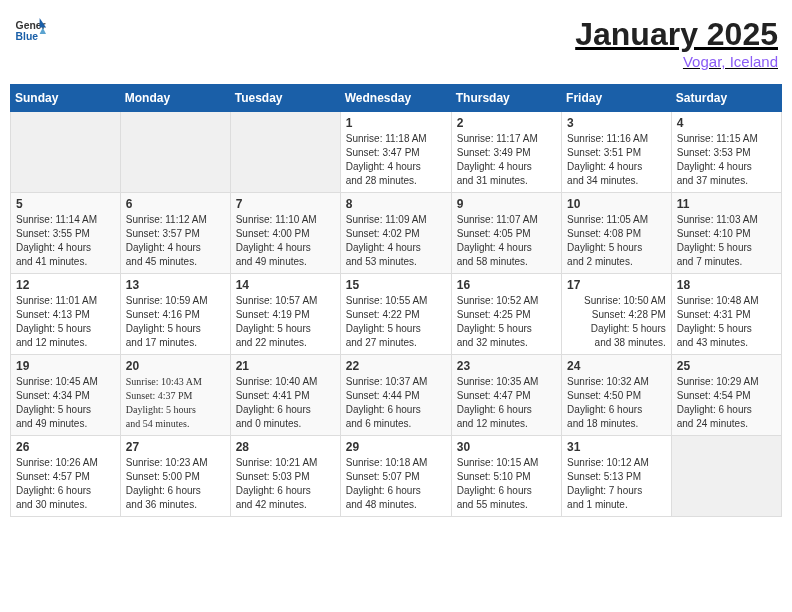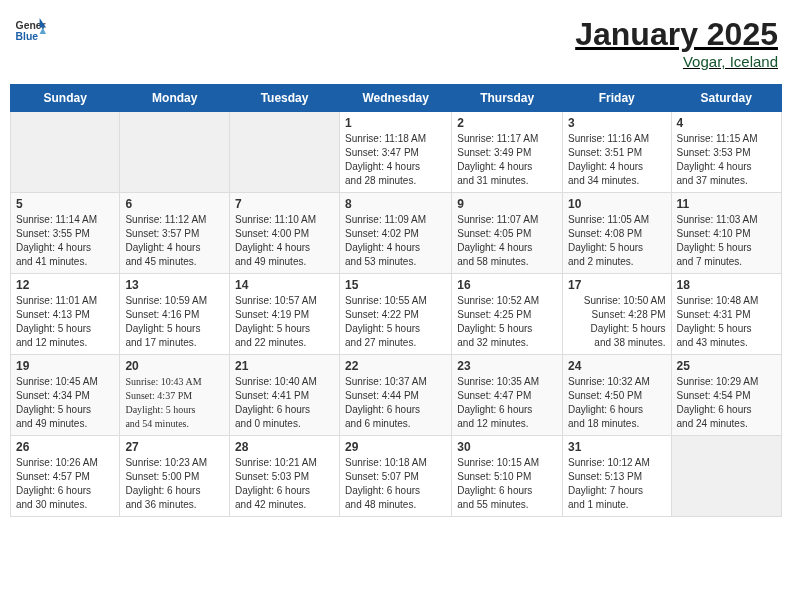--- a/index.html
+++ b/index.html
@@ -30,35 +30,35 @@
       text-align: right;
       text-decoration: underline;
     }
     .title-block h1 {
       font-size: 32px;
       font-weight: bold;
       color: #222;
     }
     .title-block h2 {
       font-size: 15px;
-      color: #14532d;
+      color: #8b5cf6;
       font-weight: normal;
     }
     .calendar {
       width: 100%;
       border-collapse: collapse;
       border: 1px solid #ccc;
     }
     .calendar th {
       background-color: #1a5fa8;
       color: #fff;
       font-size: 12px;
       font-weight: bold;
-      padding: 6px 20px;
-      text-align: center;
+      padding: 6px 4px;
+      text-align: left;
       border: 1px solid #1a5fa8;
     }
     .calendar td {
       vertical-align: top;
       padding: 4px 5px;
       border: 1px solid #ddd;
       font-size: 10.5px;
       color: #333;
       width: 113px;
       min-height: 90px;

